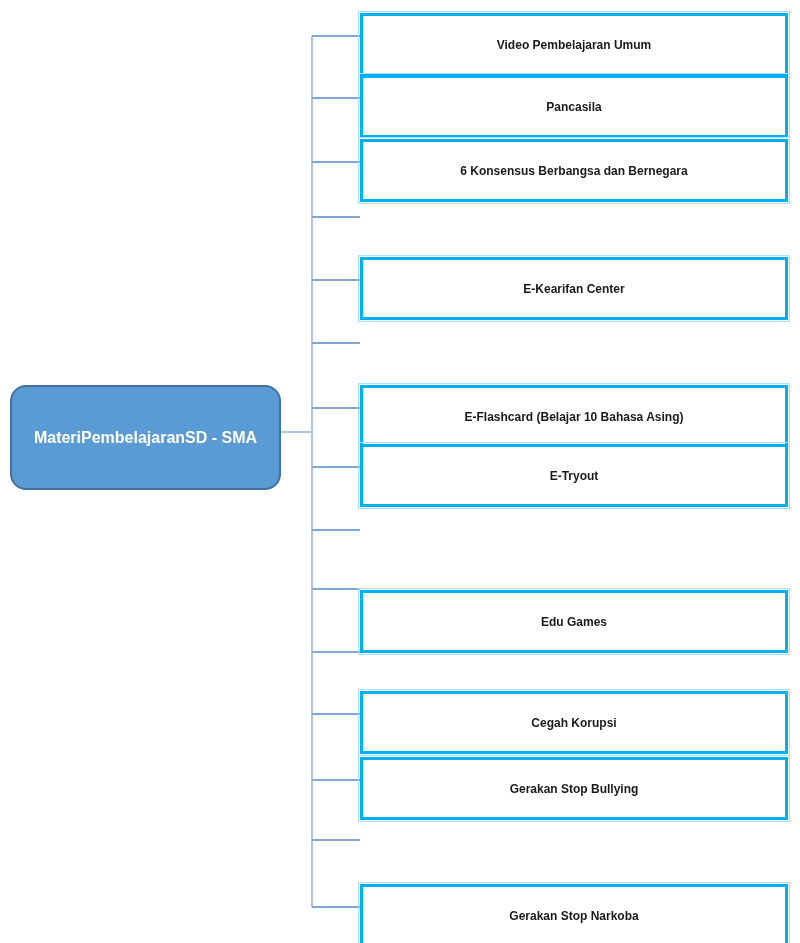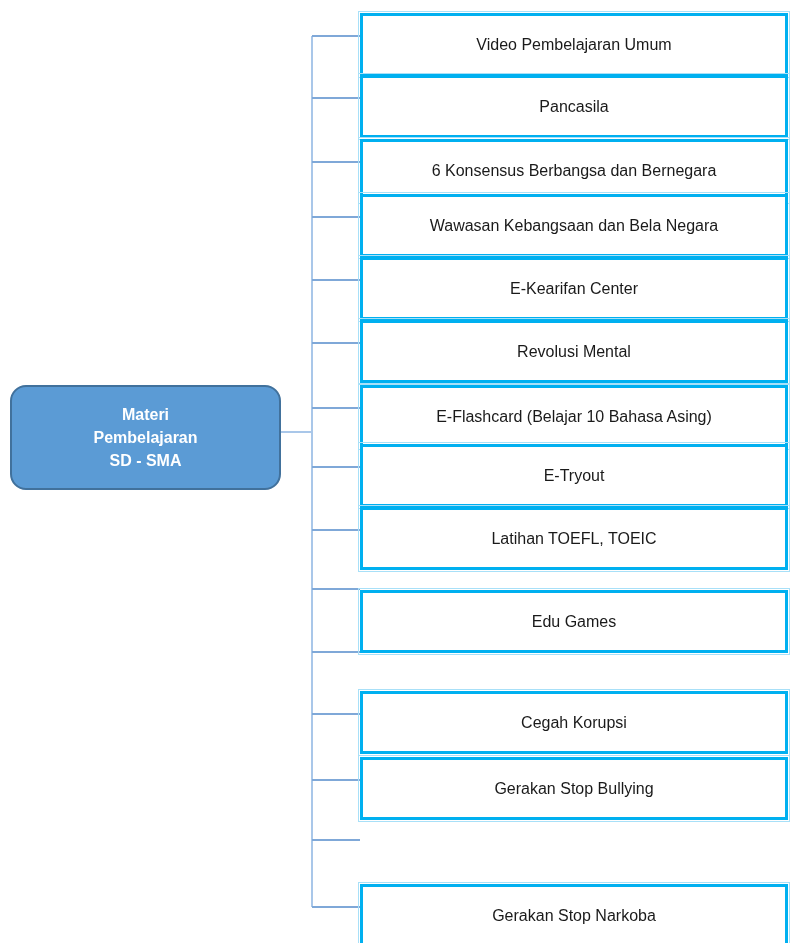--- a/index.html
+++ b/index.html
@@ -7,34 +7,35 @@
     position:relative;width:800px;height:943px;overflow:hidden;
     background:var(--background,#ffffff);
     font-family:"Liberation Sans",sans-serif;
   }
   .root-box{
     position:absolute;left:10px;top:385px;width:271px;height:105px;
     box-sizing:border-box;
     background:var(--root-fill,#5B9BD5);
     border:2px solid var(--root-border,#41719C);
     border-radius:16px;
-    display:flex;flex-direction:column;align-items:center;justify-content:center;
+    display:flex;flex-direction:row;align-items:center;justify-content:center;
     color:var(--root-text,#ffffff);font-weight:bold;font-size:16px;line-height:23px;
     text-align:center;
   }
   .child-box{
     position:absolute;left:360px;width:428px;height:63px;
     box-sizing:border-box;
     background:var(--child-fill,#ffffff);
     border:3px solid var(--child-border,#00B0F0);
     outline:1px solid var(--child-border-outer,#A8E0F8);
     outline-offset:1px;
     display:flex;align-items:center;justify-content:center;
-    font-size:16px;color:var(--child-text,#1a1a1a);
+    font-size:12px;color:var(--child-text,#1a1a1a);
     text-align:center;
+    font-weight:bold;
   }
   .spine{
     position:absolute;left:311px;top:36px;width:2px;height:871px;
     background:var(--spine-line,#A9C7E9);
   }
   .branch{
     position:absolute;left:312px;width:48px;height:2px;
     background:var(--branch-line,#7FA8D8);
   }
   .root-connector{
@@ -73,37 +74,28 @@
 
   <div class="child-box" style="top:13px">
     <span>Video Pembelajaran Umum</span>
   </div>
   <div class="child-box" style="top:75px">
     <span>Pancasila</span>
   </div>
   <div class="child-box" style="top:139px">
     <span>6 Konsensus Berbangsa dan Bernegara</span>
   </div>
-  <div class="child-box" style="top:194px">
-    <span>Wawasan Kebangsaan dan Bela Negara</span>
-  </div>
   <div class="child-box" style="top:257px">
     <span>E-Kearifan Center</span>
-  </div>
-  <div class="child-box" style="top:320px">
-    <span>Revolusi Mental</span>
   </div>
   <div class="child-box" style="top:385px">
     <span>E-Flashcard (Belajar 10 Bahasa Asing)</span>
   </div>
   <div class="child-box" style="top:444px">
     <span>E-Tryout</span>
-  </div>
-  <div class="child-box" style="top:507px">
-    <span>Latihan TOEFL, TOEIC</span>
   </div>
   <div class="child-box" style="top:590px">
     <span>Edu Games</span>
   </div>
   <div class="child-box" style="top:757px">
     <span>Gerakan Stop Bullying</span>
   </div>
   <div class="child-box" style="top:691px">
     <span>Cegah Korupsi</span>
   </div>

